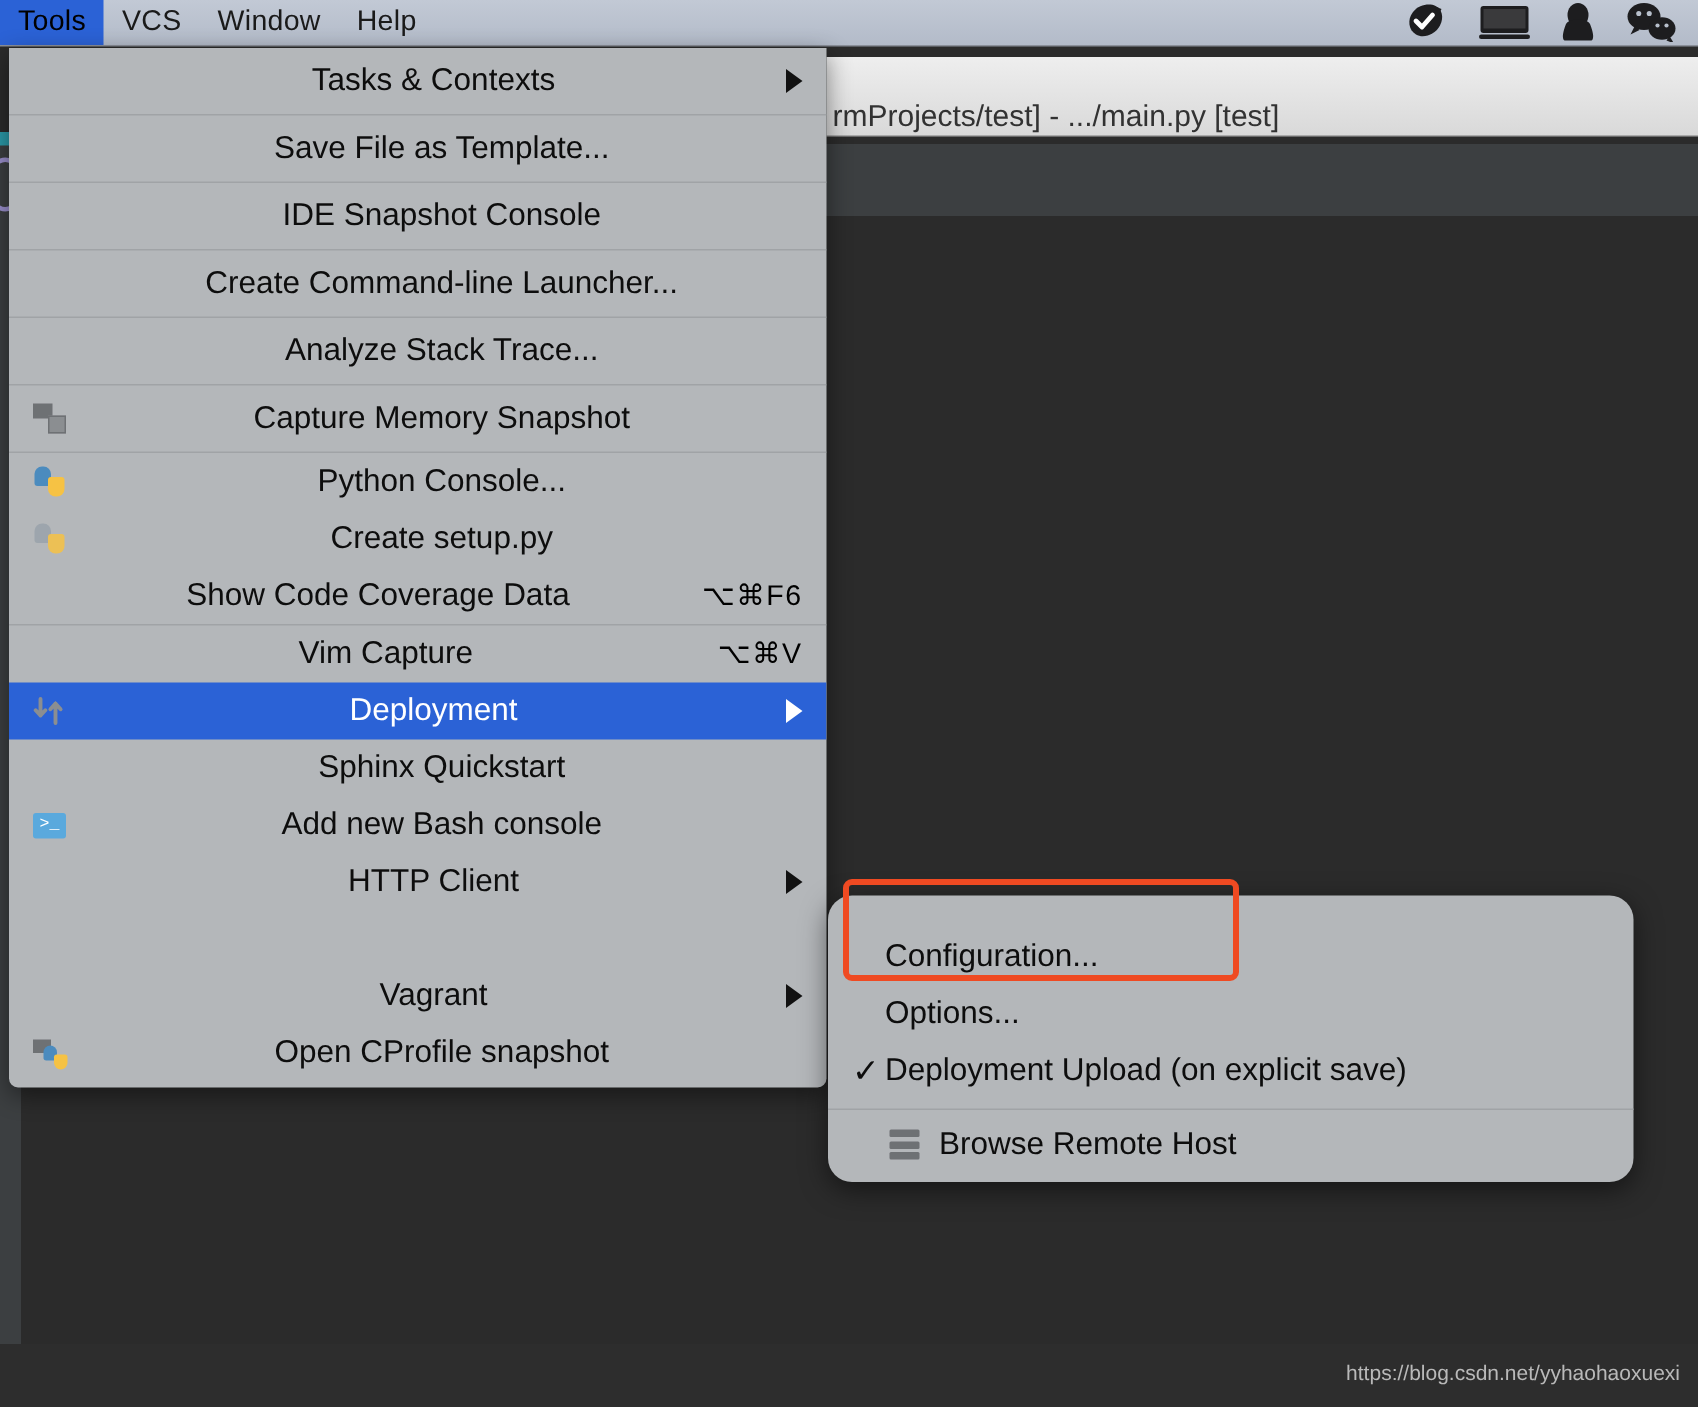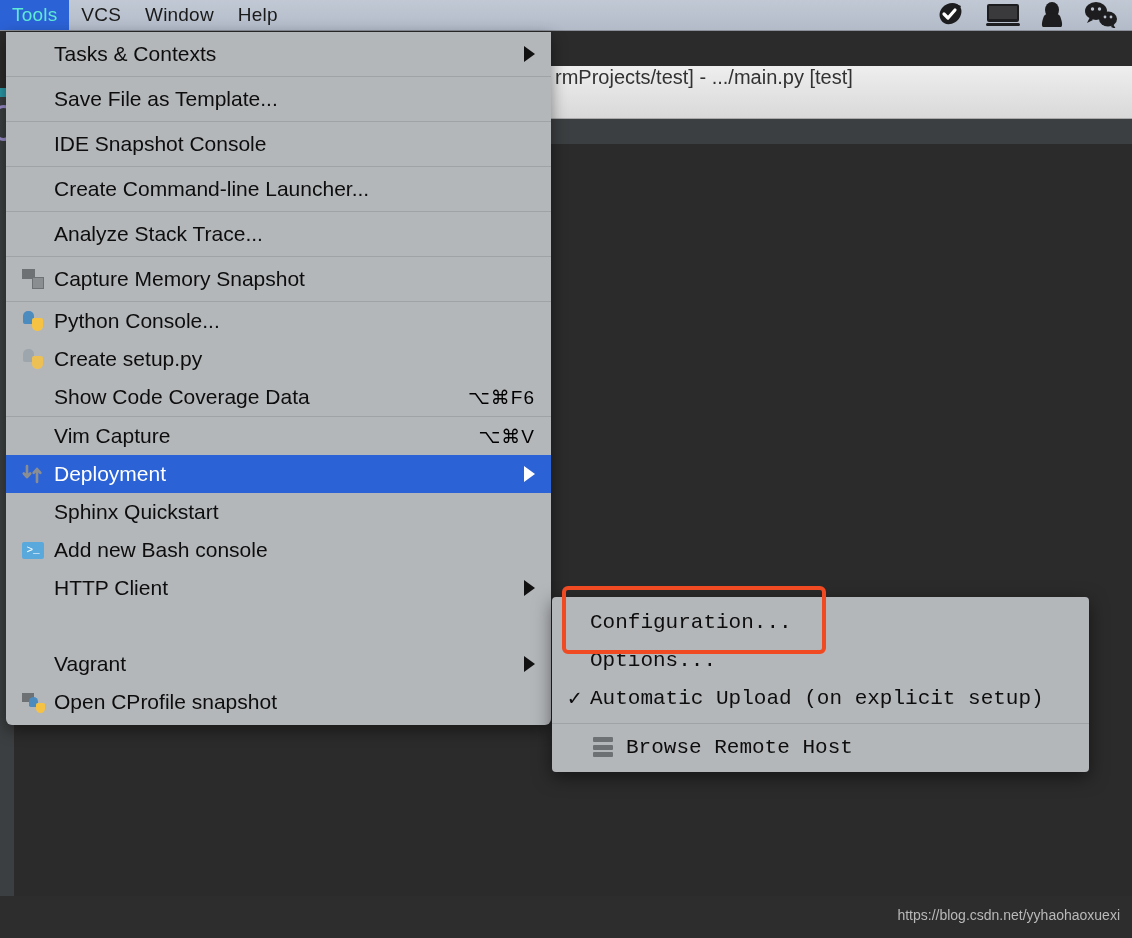--- a/index.html
+++ b/index.html
@@ -23,46 +23,46 @@
   #menubar{
     position:absolute;left:0;top:0;width:1132px;height:30px;
     background:linear-gradient(180deg,#c2c9d5 0%,#b3bbc9 100%);
     border-bottom:1px solid #8a8f99;
     display:flex;align-items:stretch;z-index:40;
   }
   .mb-item{
     display:flex;align-items:center;padding:0 12px;
     font-size:19px;color:#1a1a1a;letter-spacing:.2px;
   }
-  .mb-item.active{background:#2b62d6;color:#5eead4;}
+  .mb-item.active{background:#2b62d6;color:#000000;}
   #menubar-spacer{flex:1;}
   #menubar-status{display:flex;align-items:center;gap:20px;padding-right:14px;}
   .status-ic{display:flex;align-items:center;justify-content:center;}
 
   
   #titlebar{
     position:absolute;left:551px;top:38px;width:581px;height:52px;
     background:linear-gradient(180deg,#eeeeee 0%,#d9d9d9 100%);
     border-bottom:1px solid #a9a9a9;
-    display:flex;align-items:flex-start;z-index:20;margin-top:28px;
+    display:flex;align-items:flex-end;z-index:20;
   }
   #titlebar-text{font-size:20px;color:#323232;white-space:nowrap;padding-left:4px;}
 
   
   #tools-menu{
     position:absolute;left:6px;top:32px;width:545px;
     background:#b4b7ba;
     border-radius:0 0 6px 6px;
     box-shadow:0 5px 16px rgba(0,0,0,.45);
     z-index:60;padding-bottom:4px;overflow:hidden;
   }
   .m-row{
     position:relative;display:flex;align-items:center;
     height:44px;padding:0 16px 0 14px;
-    font-size:21px;color:#0d0d0d;white-space:nowrap;
+    font-size:21px;color:#0d0d0d;white-space:nowrap;text-align:center;
   }
   .m-row.sep-below{border-bottom:1px solid #a0a3a6;}
   .m-row.compact{height:38px;font-size:21px;}
   .m-row.selected{background:#2b62d6;color:#ffffff;}
   .m-ico{
     width:26px;min-width:26px;height:22px;margin-right:8px;
     display:flex;align-items:center;justify-content:center;
   }
   .m-ico.blank{width:26px;min-width:26px;}
   .m-label{flex:1;overflow:hidden;text-overflow:ellipsis;}
@@ -71,23 +71,23 @@
     margin-left:auto;width:0;height:0;
     border-left:11px solid #111;border-top:8px solid transparent;border-bottom:8px solid transparent;
   }
   .m-row.selected .m-arrow{border-left-color:#ffffff;}
   .m-check{width:22px;min-width:22px;font-size:22px;font-weight:bold;color:#0d0d0d;}
   .m-check.empty{color:transparent;}
 
   
   #sub-menu{
     position:absolute;left:552px;top:597px;width:537px;
-    background:#b4b7ba;border-radius:4px;
+    background:#b4b7ba;border-radius:16px;
     box-shadow:0 5px 18px rgba(0,0,0,.5);
-    z-index:70;padding:6px 0 6px 0;font-family:Liberation Mono, monospace;
+    z-index:70;padding:22px 0 6px 0;
   }
   .s-row{
     display:flex;align-items:center;height:38px;padding:0 14px 0 16px;
     font-size:21px;color:#0d0d0d;white-space:nowrap;
   }
   #sub-divider{height:1px;background:#a0a3a6;margin:6px 0 4px 0;}
   .s-ico{width:26px;min-width:26px;height:22px;margin-right:10px;display:flex;align-items:center;justify-content:center;}
 
   
   #config-highlight{
@@ -306,21 +306,21 @@
   <div class="s-row">
     <span class="m-check empty">✓</span>
     <span class="m-label">Configuration...</span>
   </div>
   <div class="s-row">
     <span class="m-check empty">✓</span>
     <span class="m-label">Options...</span>
   </div>
   <div class="s-row">
     <span class="m-check">✓</span>
-    <span class="m-label">Automatic Upload (on explicit setup)</span>
+    <span class="m-label">Deployment Upload (on explicit save)</span>
   </div>
   <div id="sub-divider"></div>
   <div class="s-row">
     <span class="m-check empty">✓</span>
     <span class="s-ico">
       <span class="srv-ic">
           <span class="srv-bar"></span>
           <span class="srv-bar"></span>
           <span class="srv-bar"></span>
         </span>

